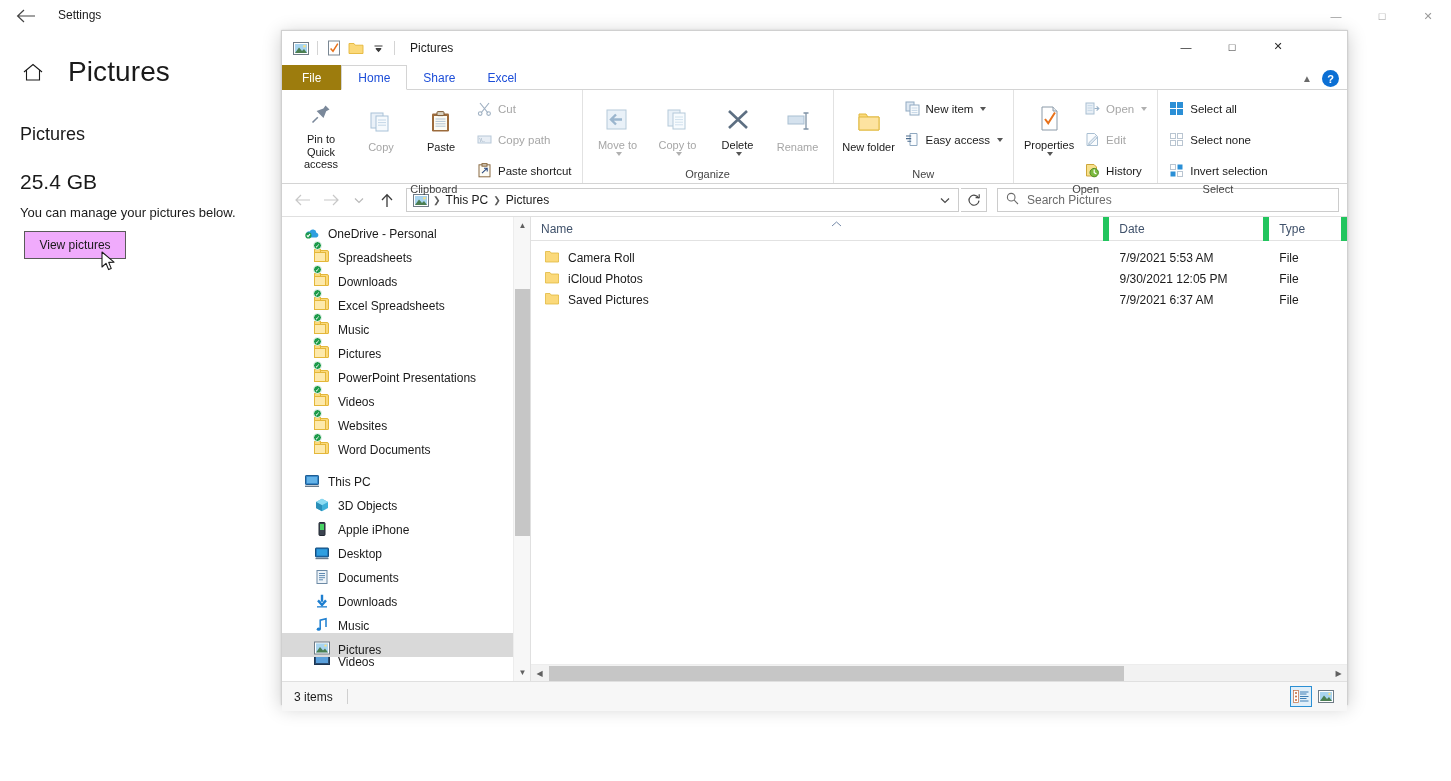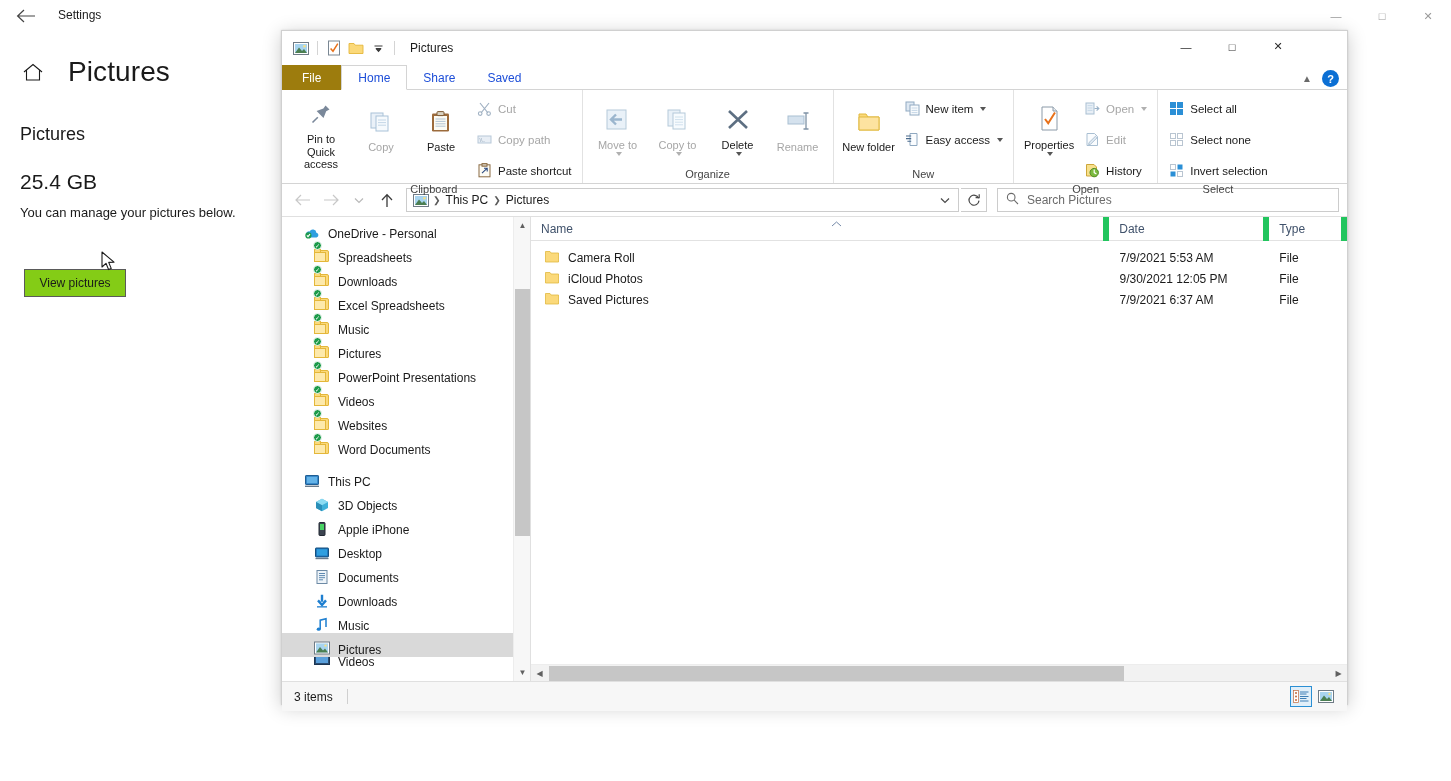--- a/index.html
+++ b/index.html
@@ -55,24 +55,24 @@
     position: absolute; left: 20px; top: 170px;
     font-size: 21px; color: #1a1a1a;
   }
   #settings-desc {
     position: absolute; left: 20px; top: 205px;
     font-size: 13px; color: #1a1a1a;
   }
   #view-pictures-button {
     position: absolute; left: 24px; top: 231px;
     min-width: 102px; height: 28px; padding: 0 11px;
-    background: #84cc16; border: 1px solid #5a5a5a;
+    background: #f0abfc; border: 1px solid #5a5a5a;
     font-family: "Liberation Sans", sans-serif;
     font-size: 12px; color: #1a1a1a; cursor: pointer;
-    display: flex; align-items: center; justify-content: center; margin-top: 38px;
+    display: flex; align-items: center; justify-content: center;
   }
   #mouse-cursor {
     position: absolute; left: 101px; top: 251px;
     width: 16px; height: 22px; pointer-events: none;
   }
 
   
   #explorer-window {
     position: absolute; left: 281px; top: 30px;
     width: 1067px; height: 675px;
@@ -396,21 +396,21 @@
     <div id="exp-title">Pictures</div>
     <div class="exp-wc" id="exp-min">—</div>
     <div class="exp-wc" id="exp-max">□</div>
     <div class="exp-wc" id="exp-close">✕</div>
   </div>
 
   <div id="exp-tabs">
     <div class="exp-tab file">File</div>
     <div class="exp-tab active">Home</div>
     <div class="exp-tab">Share</div>
-    <div class="exp-tab">Saved</div>
+    <div class="exp-tab">Excel</div>
     <div id="ribbon-ctl">
       <span id="ribbon-collapse">▲</span>
       <span id="help-icon">?</span>
     </div>
   </div>
 
   <div id="ribbon">
 
     <div class="rib-group">
       <div class="rib-group-body">

